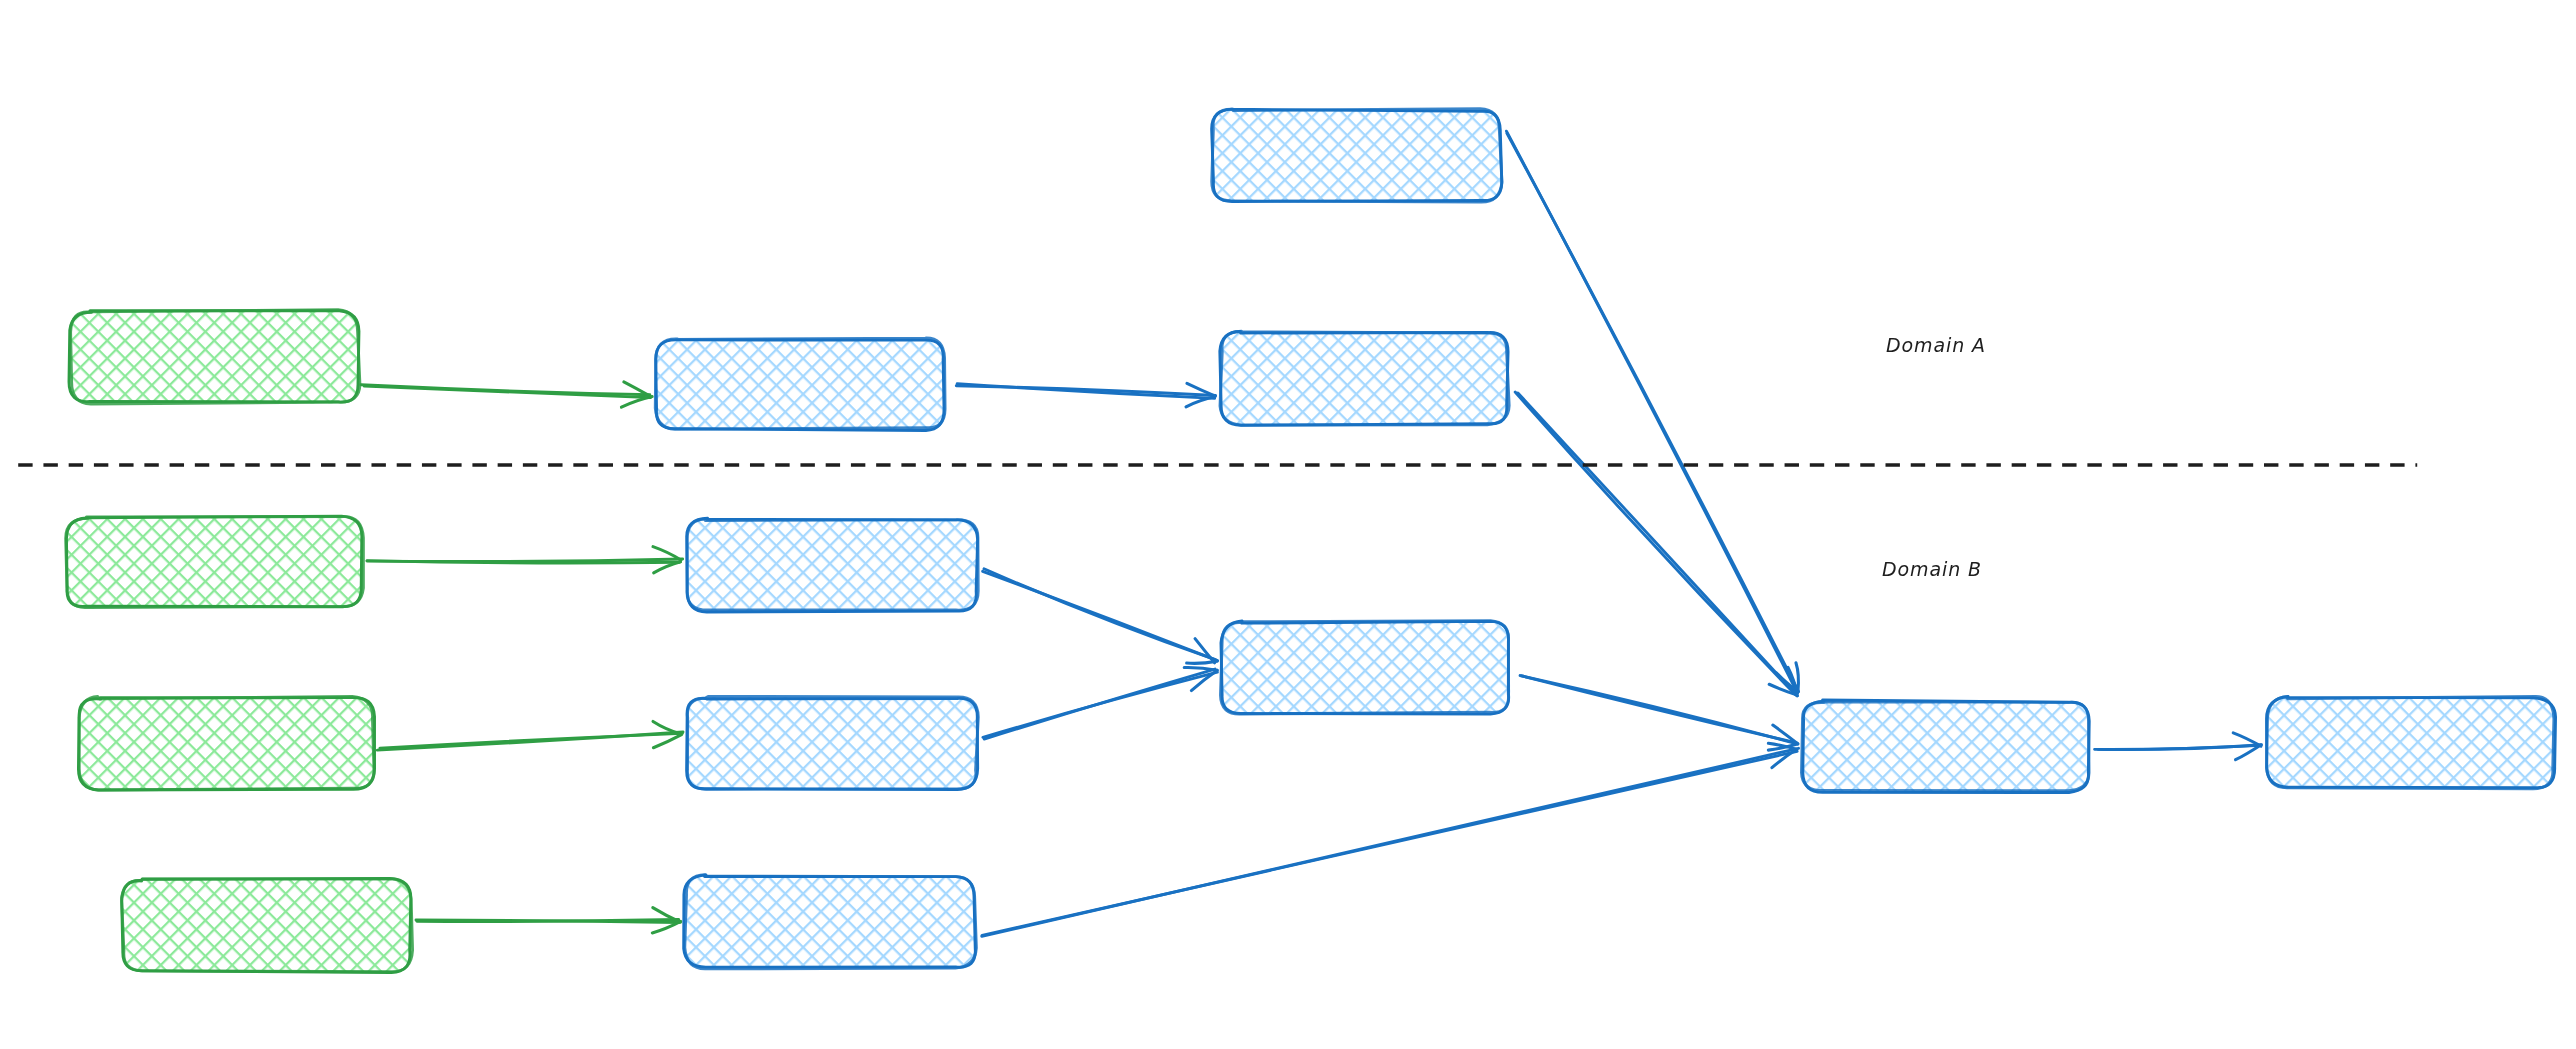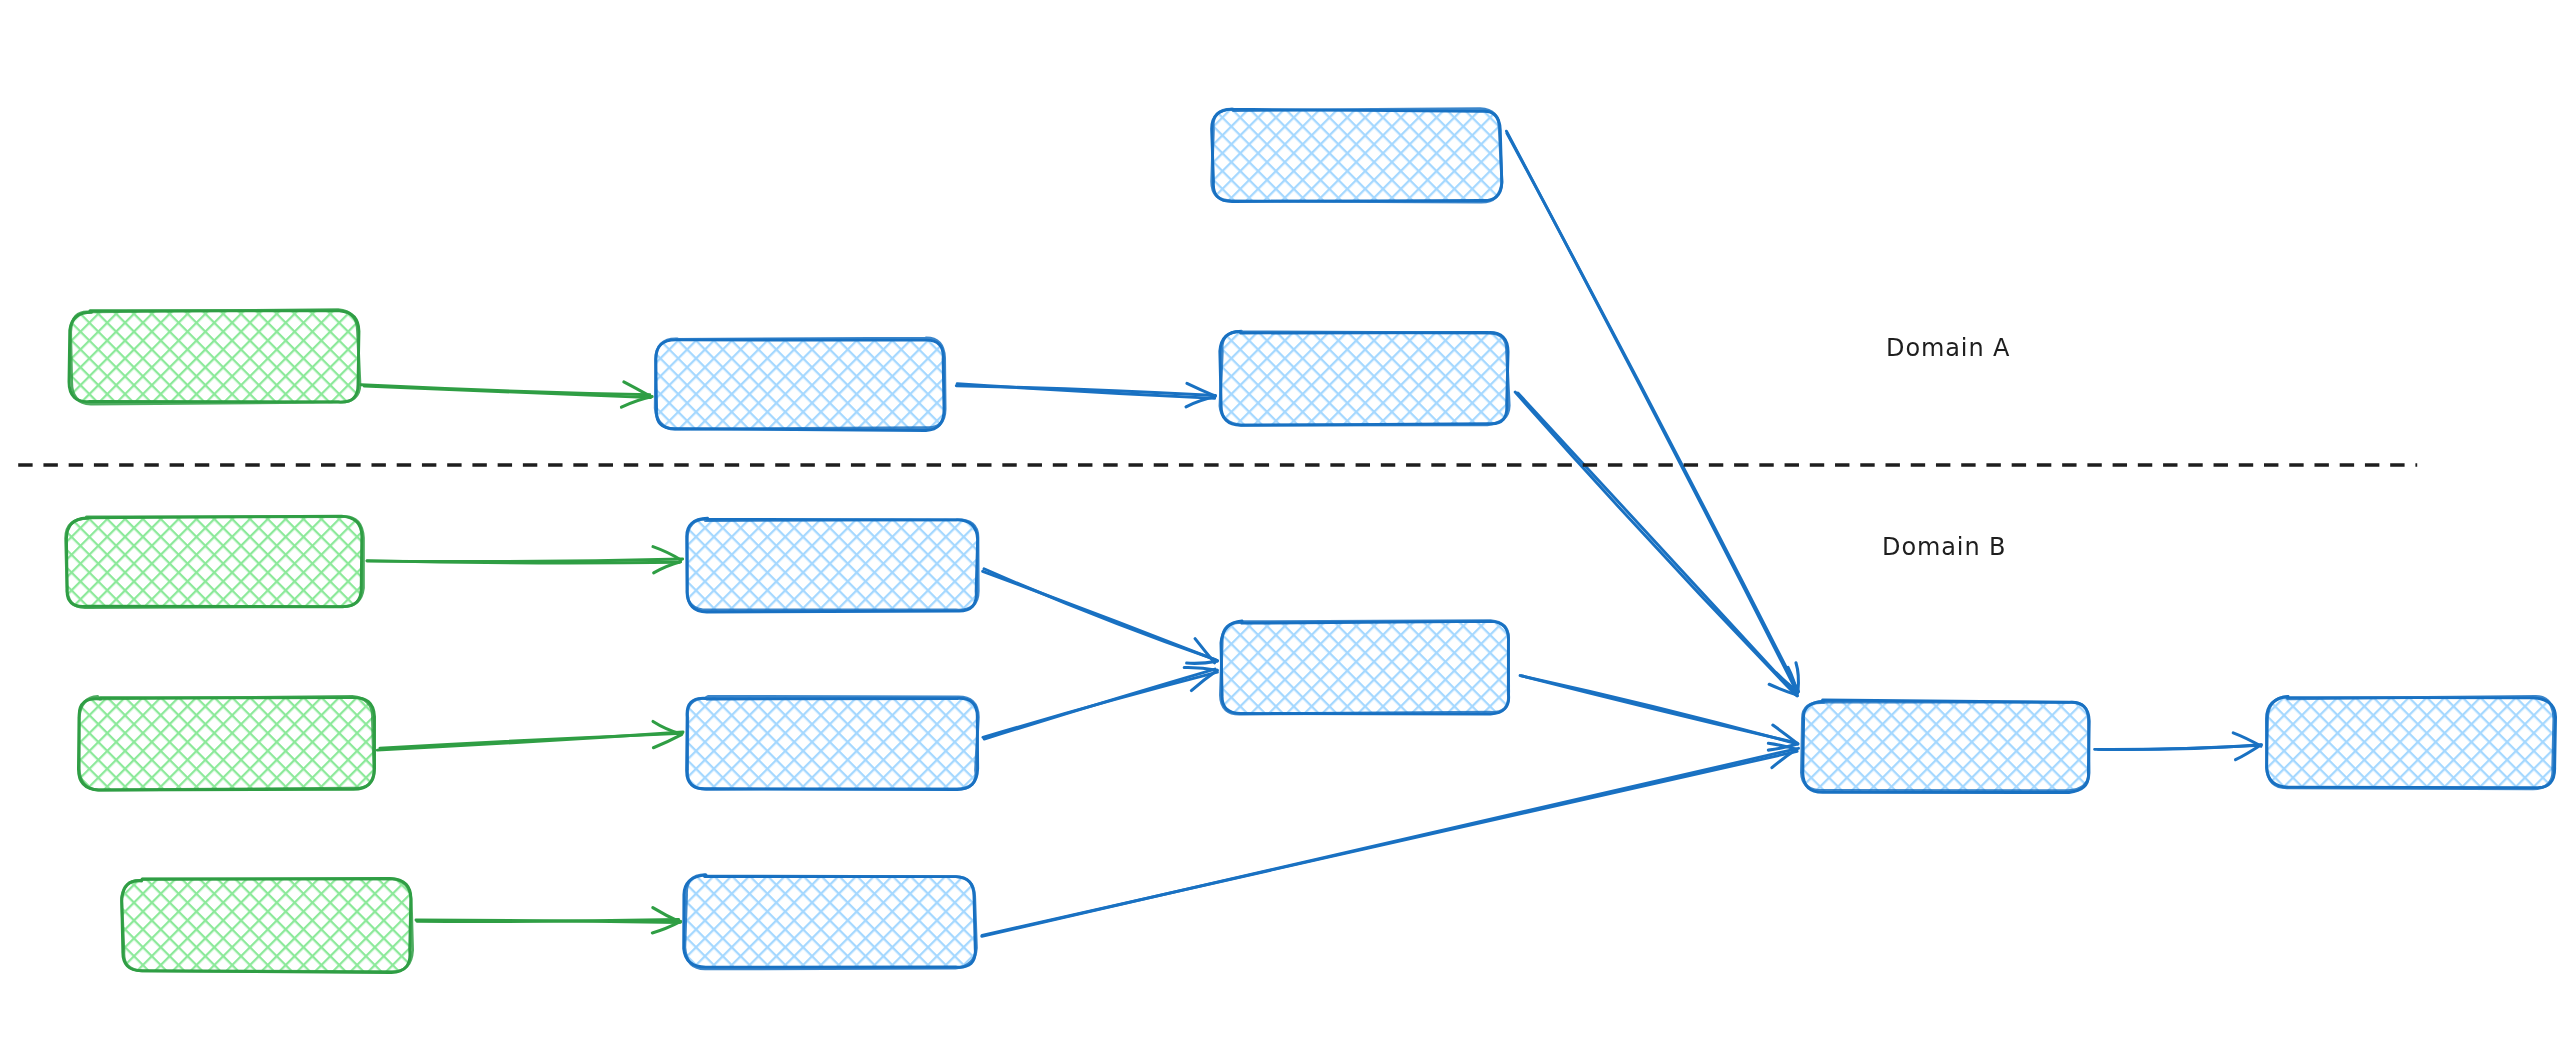--- a/index.html
+++ b/index.html
@@ -1,24 +1,24 @@
 <!DOCTYPE html>
 <html style="font-size:14.4px"><head>
 <meta charset="utf-8">
 <style>
   html,body{margin:0;padding:0;background:#ffffff;}
   body{width:2576px;height:1049px;overflow:hidden;
        font-family:"DejaVu Sans",sans-serif;}
   #stage{position:relative;width:2576px;height:1049px;background:#ffffff;}
   #canvas{position:absolute;left:0;top:0;width:2576px;height:1049px;}
   .dlabel{position:absolute;font-family:"DejaVu Sans",sans-serif;
-          font-size:24px;color:#1e1e1e;white-space:nowrap;
+          font-size:19px;font-style:italic;color:#1e1e1e;white-space:nowrap;
           letter-spacing:0.9px;}
   #domain-a-label{left:1886px;top:334px;}
-  #domain-b-label{left:1882px;top:533px;}
+  #domain-b-label{left:1882px;top:558px;}
 </style>
 </head>
 <body>
 
 <div id="stage">
   <svg id="canvas" viewBox="0 0 2858 1164">
     <defs>
       <pattern id="hatch-green" patternUnits="userSpaceOnUse" width="14" height="14" patternTransform="rotate(45)">
         <rect width="14" height="14" fill="#ffffff"></rect>
         <line x1="0" y1="0" x2="0" y2="14" stroke="#8ce99a" stroke-width="5"></line>

